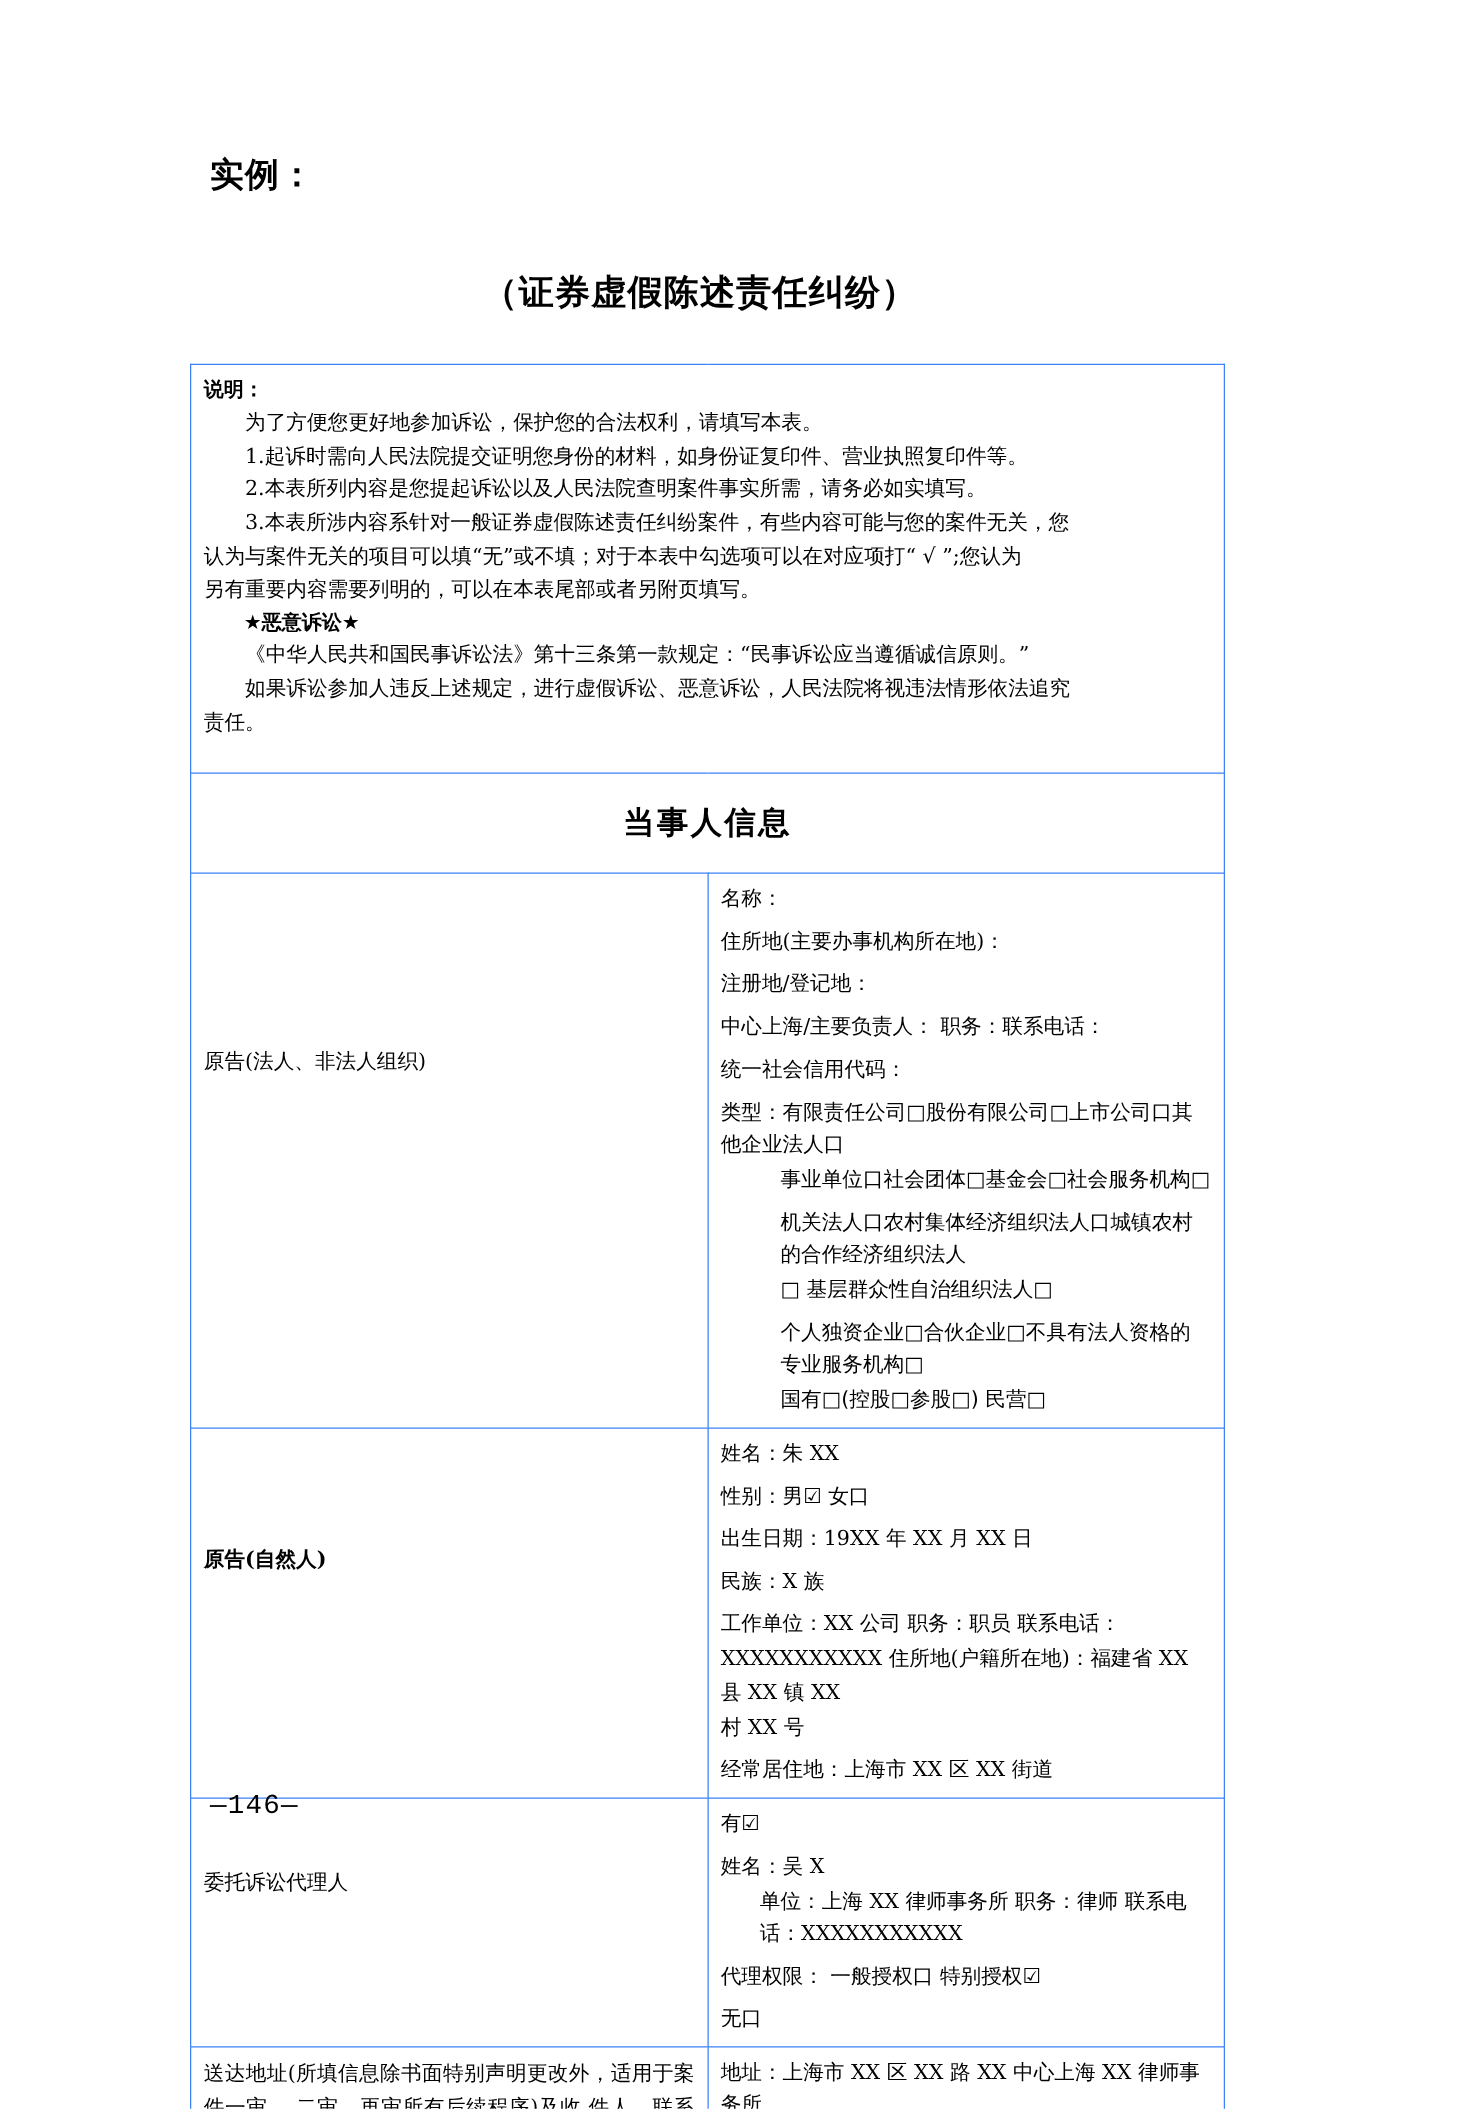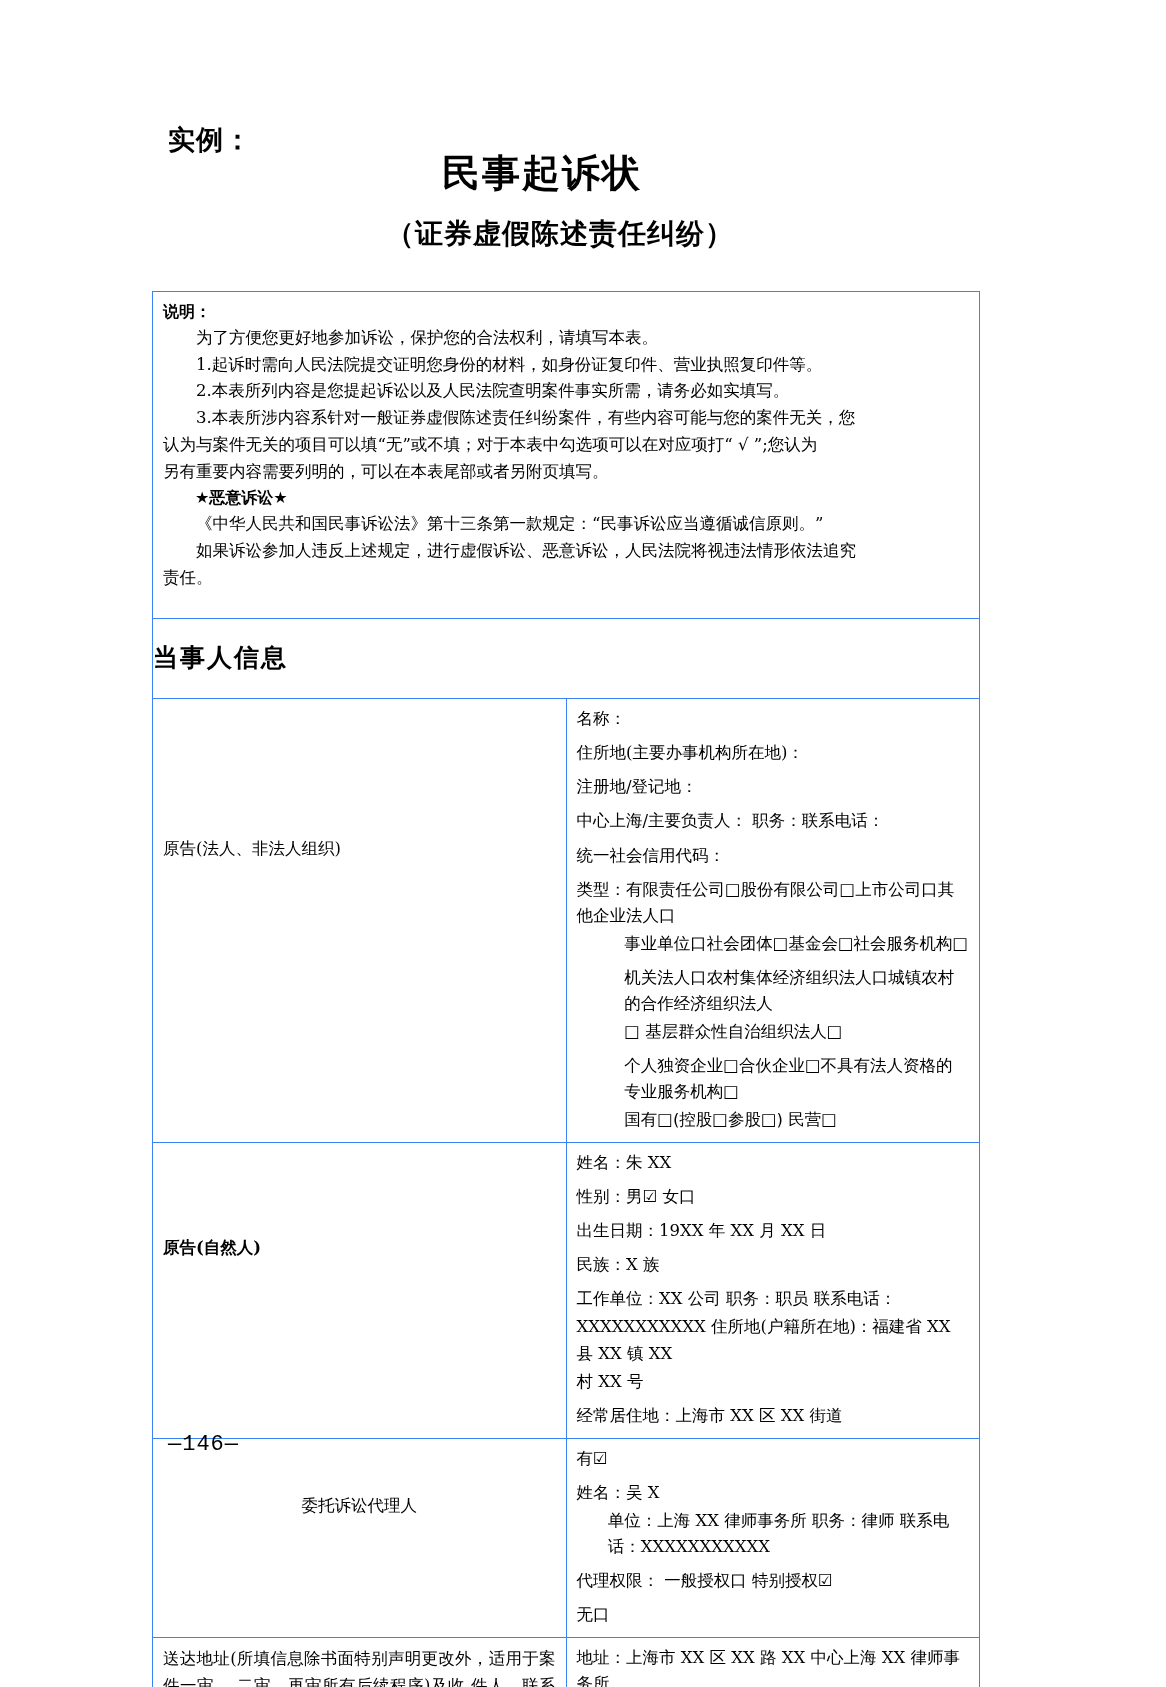--- a/index.html
+++ b/index.html
@@ -97,21 +97,21 @@
   .notes .star {
     text-indent: 2em;
     font-family: "DejaVu Sans", "Liberation Sans", sans-serif;
     font-weight: bold;
     font-size: 16px;
   }
   .notes-spacer { height: 18px; }
 
   
   .section-banner {
-    text-align: left;
+    text-align: center;
     font-size: 25px;
     font-weight: bold;
     padding: 22px 0 24px 0;
     letter-spacing: 2px;
   }
 
   
   .rowlabel {
     width: 254px;
     font-size: 16.5px;
@@ -167,21 +167,20 @@
     font-family: Liberation Mono, monospace;
   }
 </style>
 </head>
 <body>
 
 <div class="page">
 
   <div class="header-zone">
     <div class="example-label">实例：</div>
-    <div class="doc-title">民事起诉状</div>
     <div class="doc-subtitle">（证券虚假陈述责任纠纷）</div>
   </div>
 
   <table class="form-table">
 
     <tbody>
         <tr>
       <td colspan="2">
         <div class="cell-pad notes">
           <p class="note-head hang0">说明：</p>
@@ -244,21 +243,21 @@
           <p class="line tight">工作单位：XX 公司    职务：职员    联系电话：</p>
           <p class="line tight">XXXXXXXXXXX 住所地(户籍所在地)：福建省 XX 县 XX 镇 XX</p>
           <p class="line">村 XX 号</p>
           <p class="line">经常居住地：上海市 XX 区 XX 街道</p>
         </div>
       </td>
     </tr>
 
     <tr>
       <td class="rowlabel">
-        <div class="vcenter-wrap" style="height:135px;justify-content:center;">
+        <div class="vcenter-wrap" style="height:135px;">
           <div class="label-mid" style="padding:0 10px;">委托诉讼代理人</div>
         </div>
       </td>
       <td class="content-col">
         <div class="cell-pad">
           <p class="line checked">有☑</p>
           <p class="line tight">姓名：吴 X</p>
           <p class="line sub-indent-1">单位：上海 XX 律师事务所    职务：律师    联系电话：XXXXXXXXXXX</p>
           <p class="line checked">代理权限：  一般授权口 特别授权☑</p>
           <p class="line box">无口</p>

